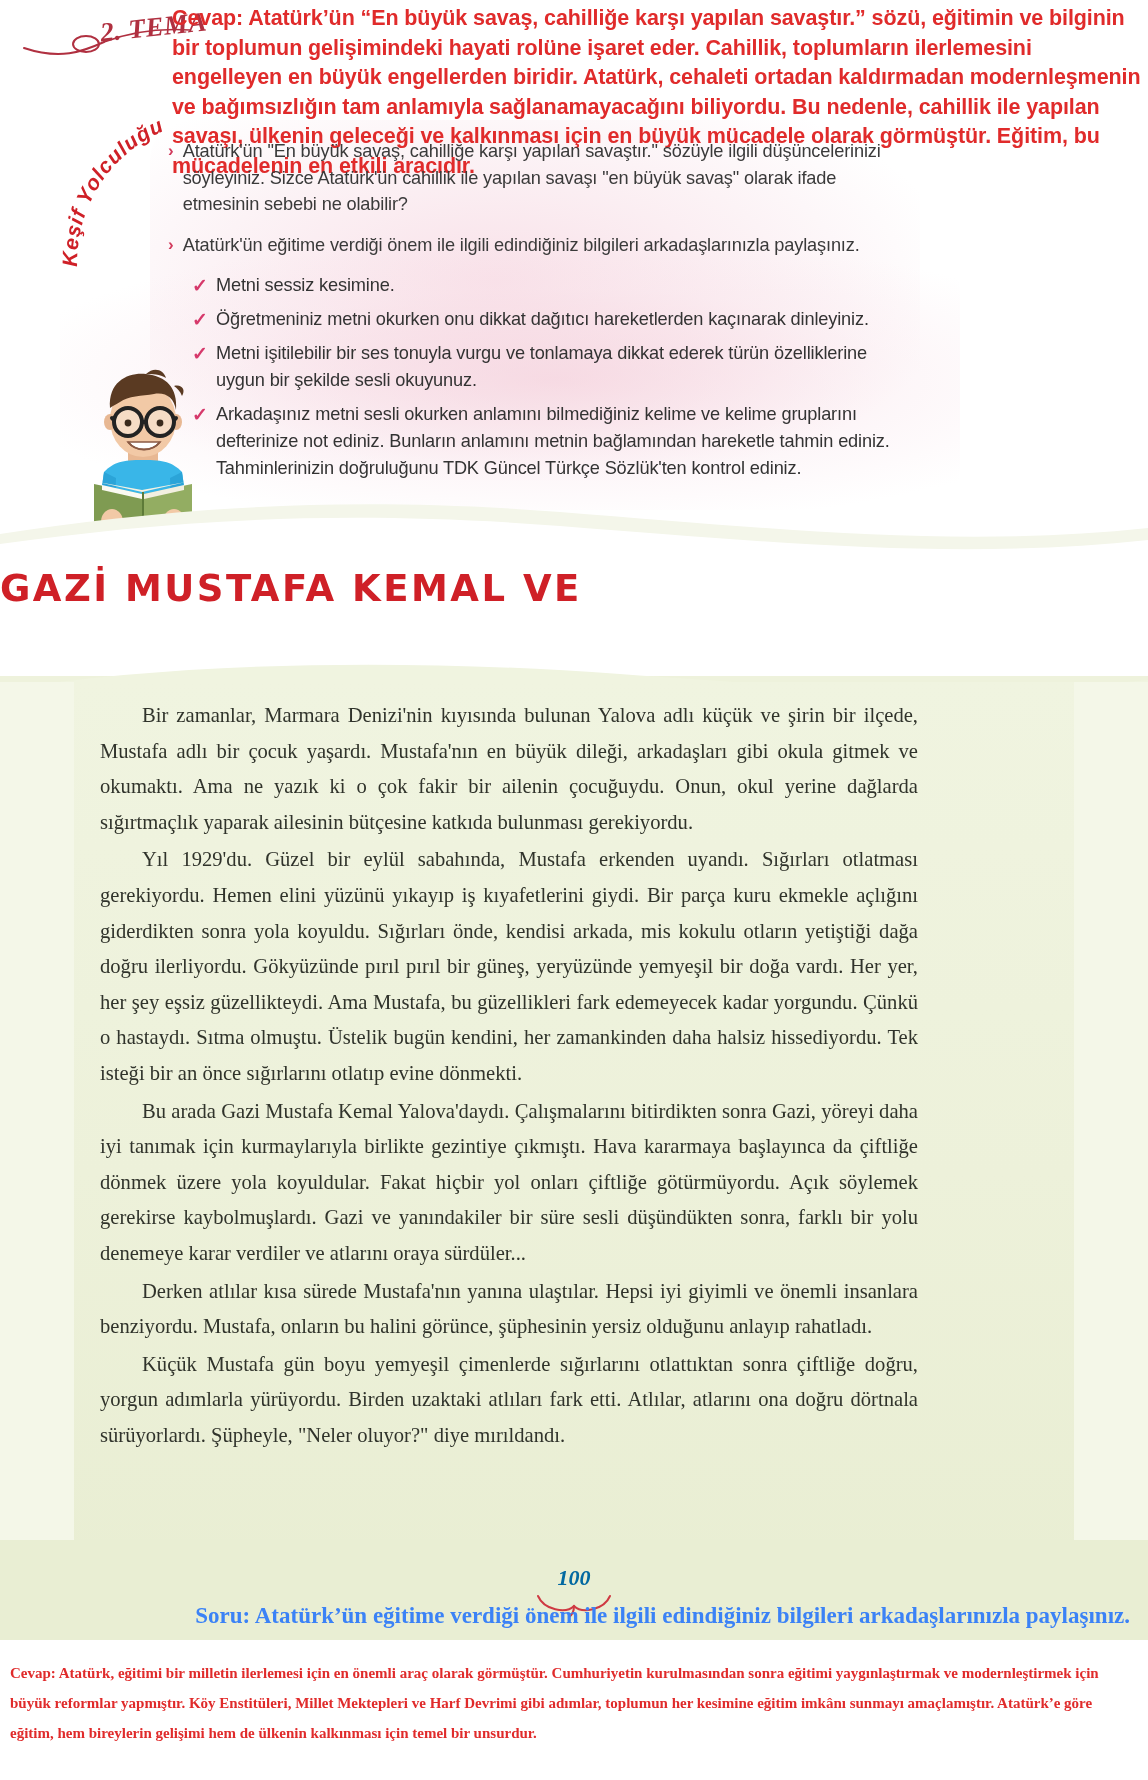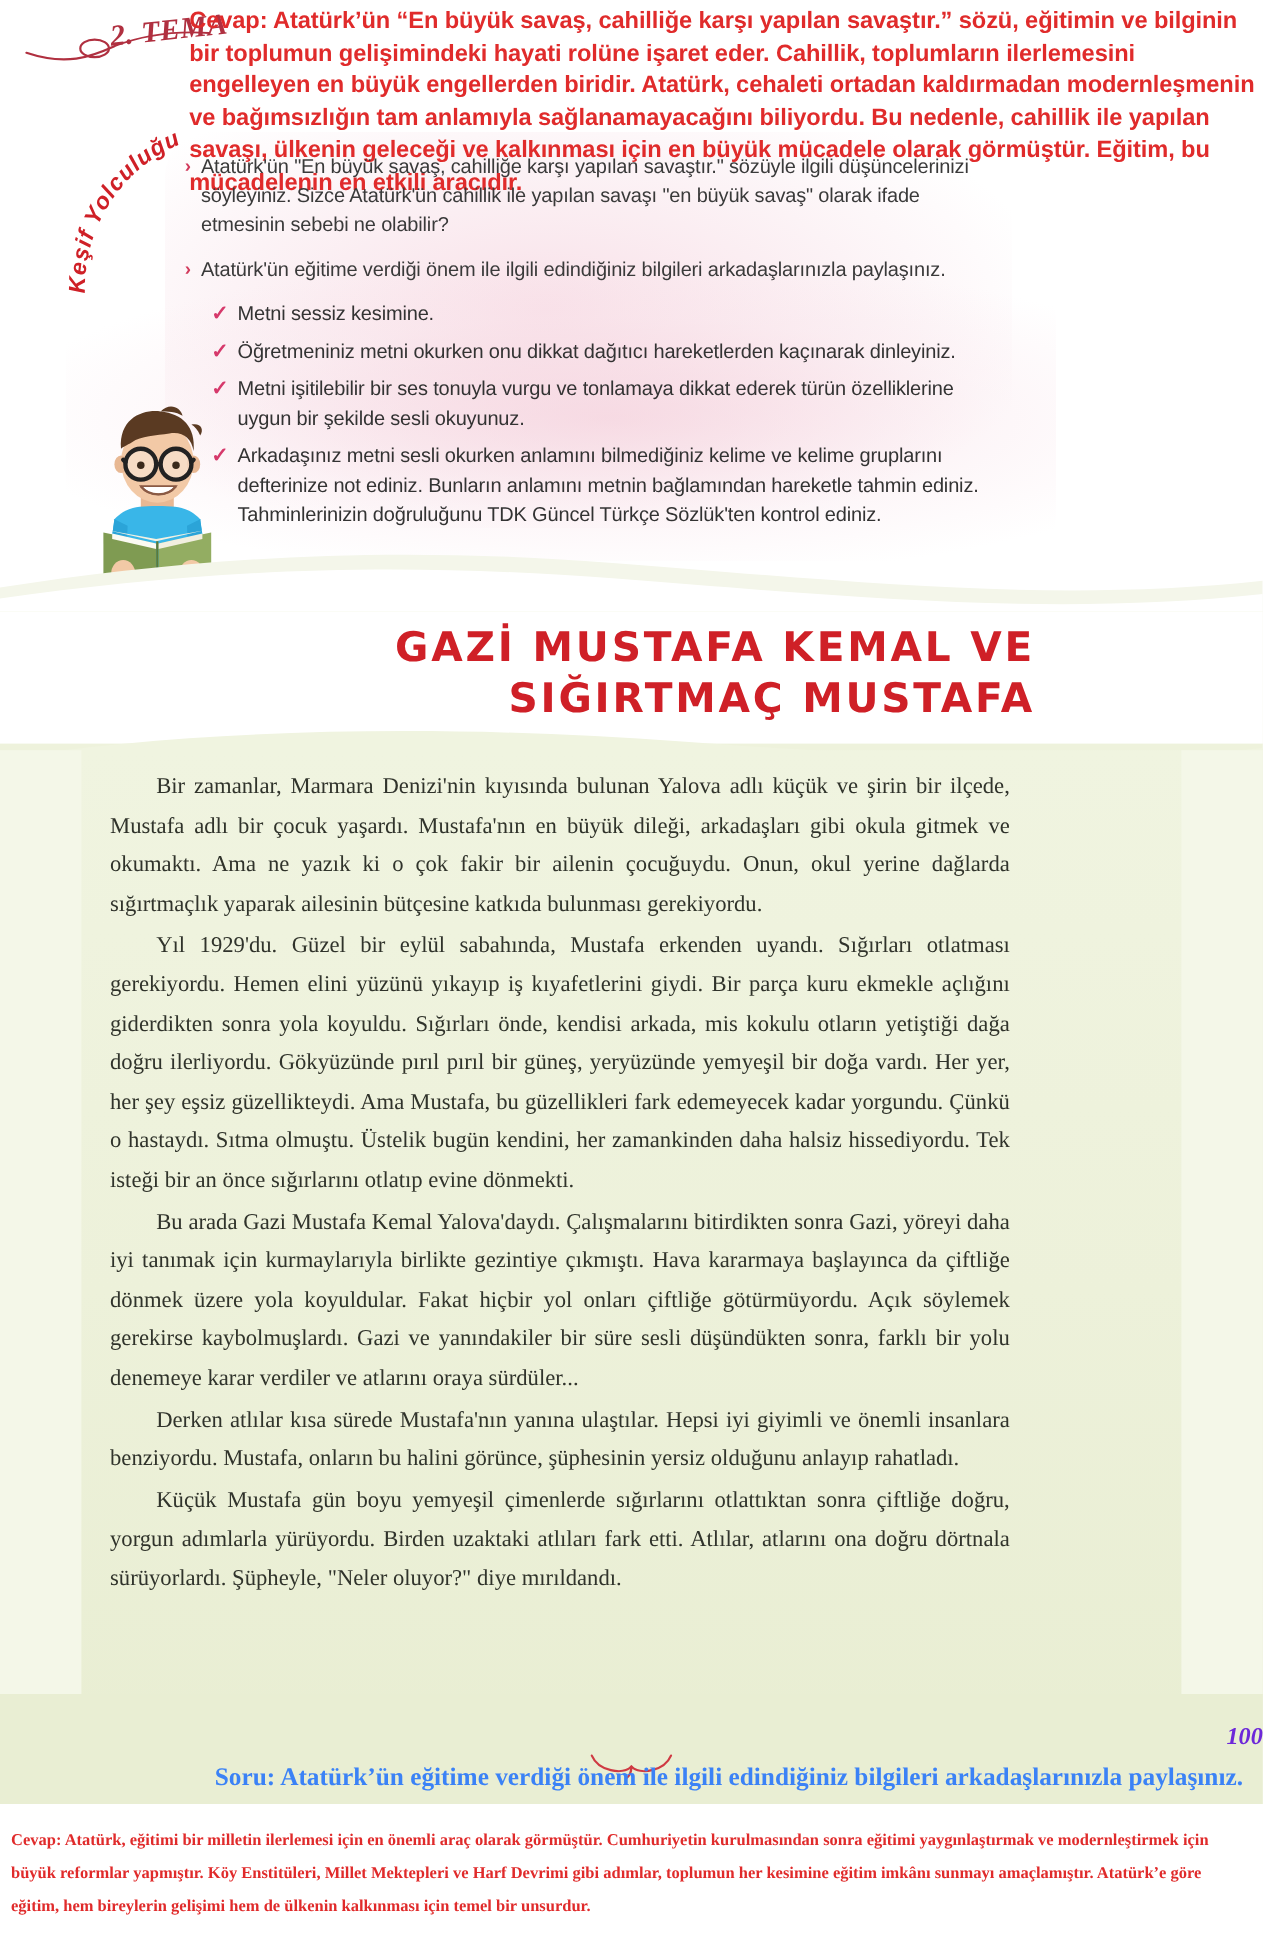--- a/index.html
+++ b/index.html
@@ -127,45 +127,45 @@
   .check-text{
     font-size:18.2px;line-height:27px;color:#333333;
     letter-spacing:-0.15px;
   }
 
   
   .boy-wrap{position:absolute;left:58px;top:352px;width:170px;height:185px;}
 
   
   .story-title{
-    position:absolute;left:12px;top:566px;width:929px;
-    text-align:right;
+    position:absolute;left:0;top:566px;width:929px;
+    text-align:left;
     font-family:"DejaVu Sans", sans-serif;
     font-weight:bold;
     font-size:37px;line-height:46px;
     color:#cf2027;
     letter-spacing:2.5px;
     text-transform:uppercase;
   }
 
   
   .story-body{
     position:absolute;left:100px;top:698px;width:818px;
     font-family:"Liberation Serif", serif;
     font-size:20.6px;line-height:35.6px;
     color:#30332b;
     text-align:justify;
   }
   .story-body p{margin:0 0 2px 0;text-indent:42px;}
 
   
   .page-number{
-    position:absolute;left:0;top:1565px;width:1148px;text-align:right;
+    position:absolute;left:0;top:1565px;width:1148px;text-align:center;
     font-family:"Liberation Serif", serif;font-style:italic;font-weight:bold;
-    font-size:22px;color:#6d28d9;
+    font-size:22px;color:#0369a1;
   }
   .page-swash{
     position:absolute;left:524px;top:1592px;width:100px;height:26px;
   }
 
   
   .question-line{
     position:absolute;left:10px;top:1602px;width:1120px;
     font-family:"Liberation Serif", serif;
     font-size:23px;line-height:28px;
@@ -296,21 +296,20 @@
     <svg class="story-wave" viewBox="0 0 1148 60" preserveAspectRatio="none">
       <path d="M0 38 C180 10, 400 6, 620 22 C840 38, 980 46, 1148 28 L1148 60 L0 60 Z" fill="#f0f4e0"></path>
     </svg>
     <div class="story-band"></div>
     <div class="story-edge-l"></div>
     <div class="story-edge-r"></div>
   </div>
 
   <div class="story-title">
     <div>GAZİ MUSTAFA KEMAL VE</div>
-    <div>SIĞIRTMAÇ MUSTAFA</div>
   </div>
 
   <div class="story-body">
     <p>Bir zamanlar, Marmara Denizi'nin kıyısında bulunan Yalova adlı küçük ve şirin bir ilçede, Mustafa adlı bir çocuk yaşardı. Mustafa'nın en büyük dileği, arkadaşları gibi okula gitmek ve okumaktı. Ama ne yazık ki o çok fakir bir ailenin çocuğuydu. Onun, okul yerine dağlarda sığırtmaçlık yaparak ailesinin bütçesine katkıda bulunması gerekiyordu.</p>
     <p>Yıl 1929'du. Güzel bir eylül sabahında, Mustafa erkenden uyandı. Sığırları otlatması gerekiyordu. Hemen elini yüzünü yıkayıp iş kıyafetlerini giydi. Bir parça kuru ekmekle açlığını giderdikten sonra yola koyuldu. Sığırları önde, kendisi arkada, mis kokulu otların yetiştiği dağa doğru ilerliyordu. Gökyüzünde pırıl pırıl bir güneş, yeryüzünde yemyeşil bir doğa vardı. Her yer, her şey eşsiz güzellikteydi. Ama Mustafa, bu güzellikleri fark edemeyecek kadar yorgundu. Çünkü o hastaydı. Sıtma olmuştu. Üstelik bugün kendini, her zamankinden daha halsiz hissediyordu. Tek isteği bir an önce sığırlarını otlatıp evine dönmekti.</p>
     <p>Bu arada Gazi Mustafa Kemal Yalova'daydı. Çalışmalarını bitirdikten sonra Gazi, yöreyi daha iyi tanımak için kurmaylarıyla birlikte gezintiye çıkmıştı. Hava kararmaya başlayınca da çiftliğe dönmek üzere yola koyuldular. Fakat hiçbir yol onları çiftliğe götürmüyordu. Açık söylemek gerekirse kaybolmuşlardı. Gazi ve yanındakiler bir süre sesli düşündükten sonra, farklı bir yolu denemeye karar verdiler ve atlarını oraya sürdüler...</p>
     <p>Derken atlılar kısa sürede Mustafa'nın yanına ulaştılar. Hepsi iyi giyimli ve önemli insanlara benziyordu. Mustafa, onların bu halini görünce, şüphesinin yersiz olduğunu anlayıp rahatladı.</p>
     <p>Küçük Mustafa gün boyu yemyeşil çimenlerde sığırlarını otlattıktan sonra çiftliğe doğru, yorgun adımlarla yürüyordu. Birden uzaktaki atlıları fark etti. Atlılar, atlarını ona doğru dörtnala sürüyorlardı. Şüpheyle, "Neler oluyor?" diye mırıldandı.</p>
   </div>
 

